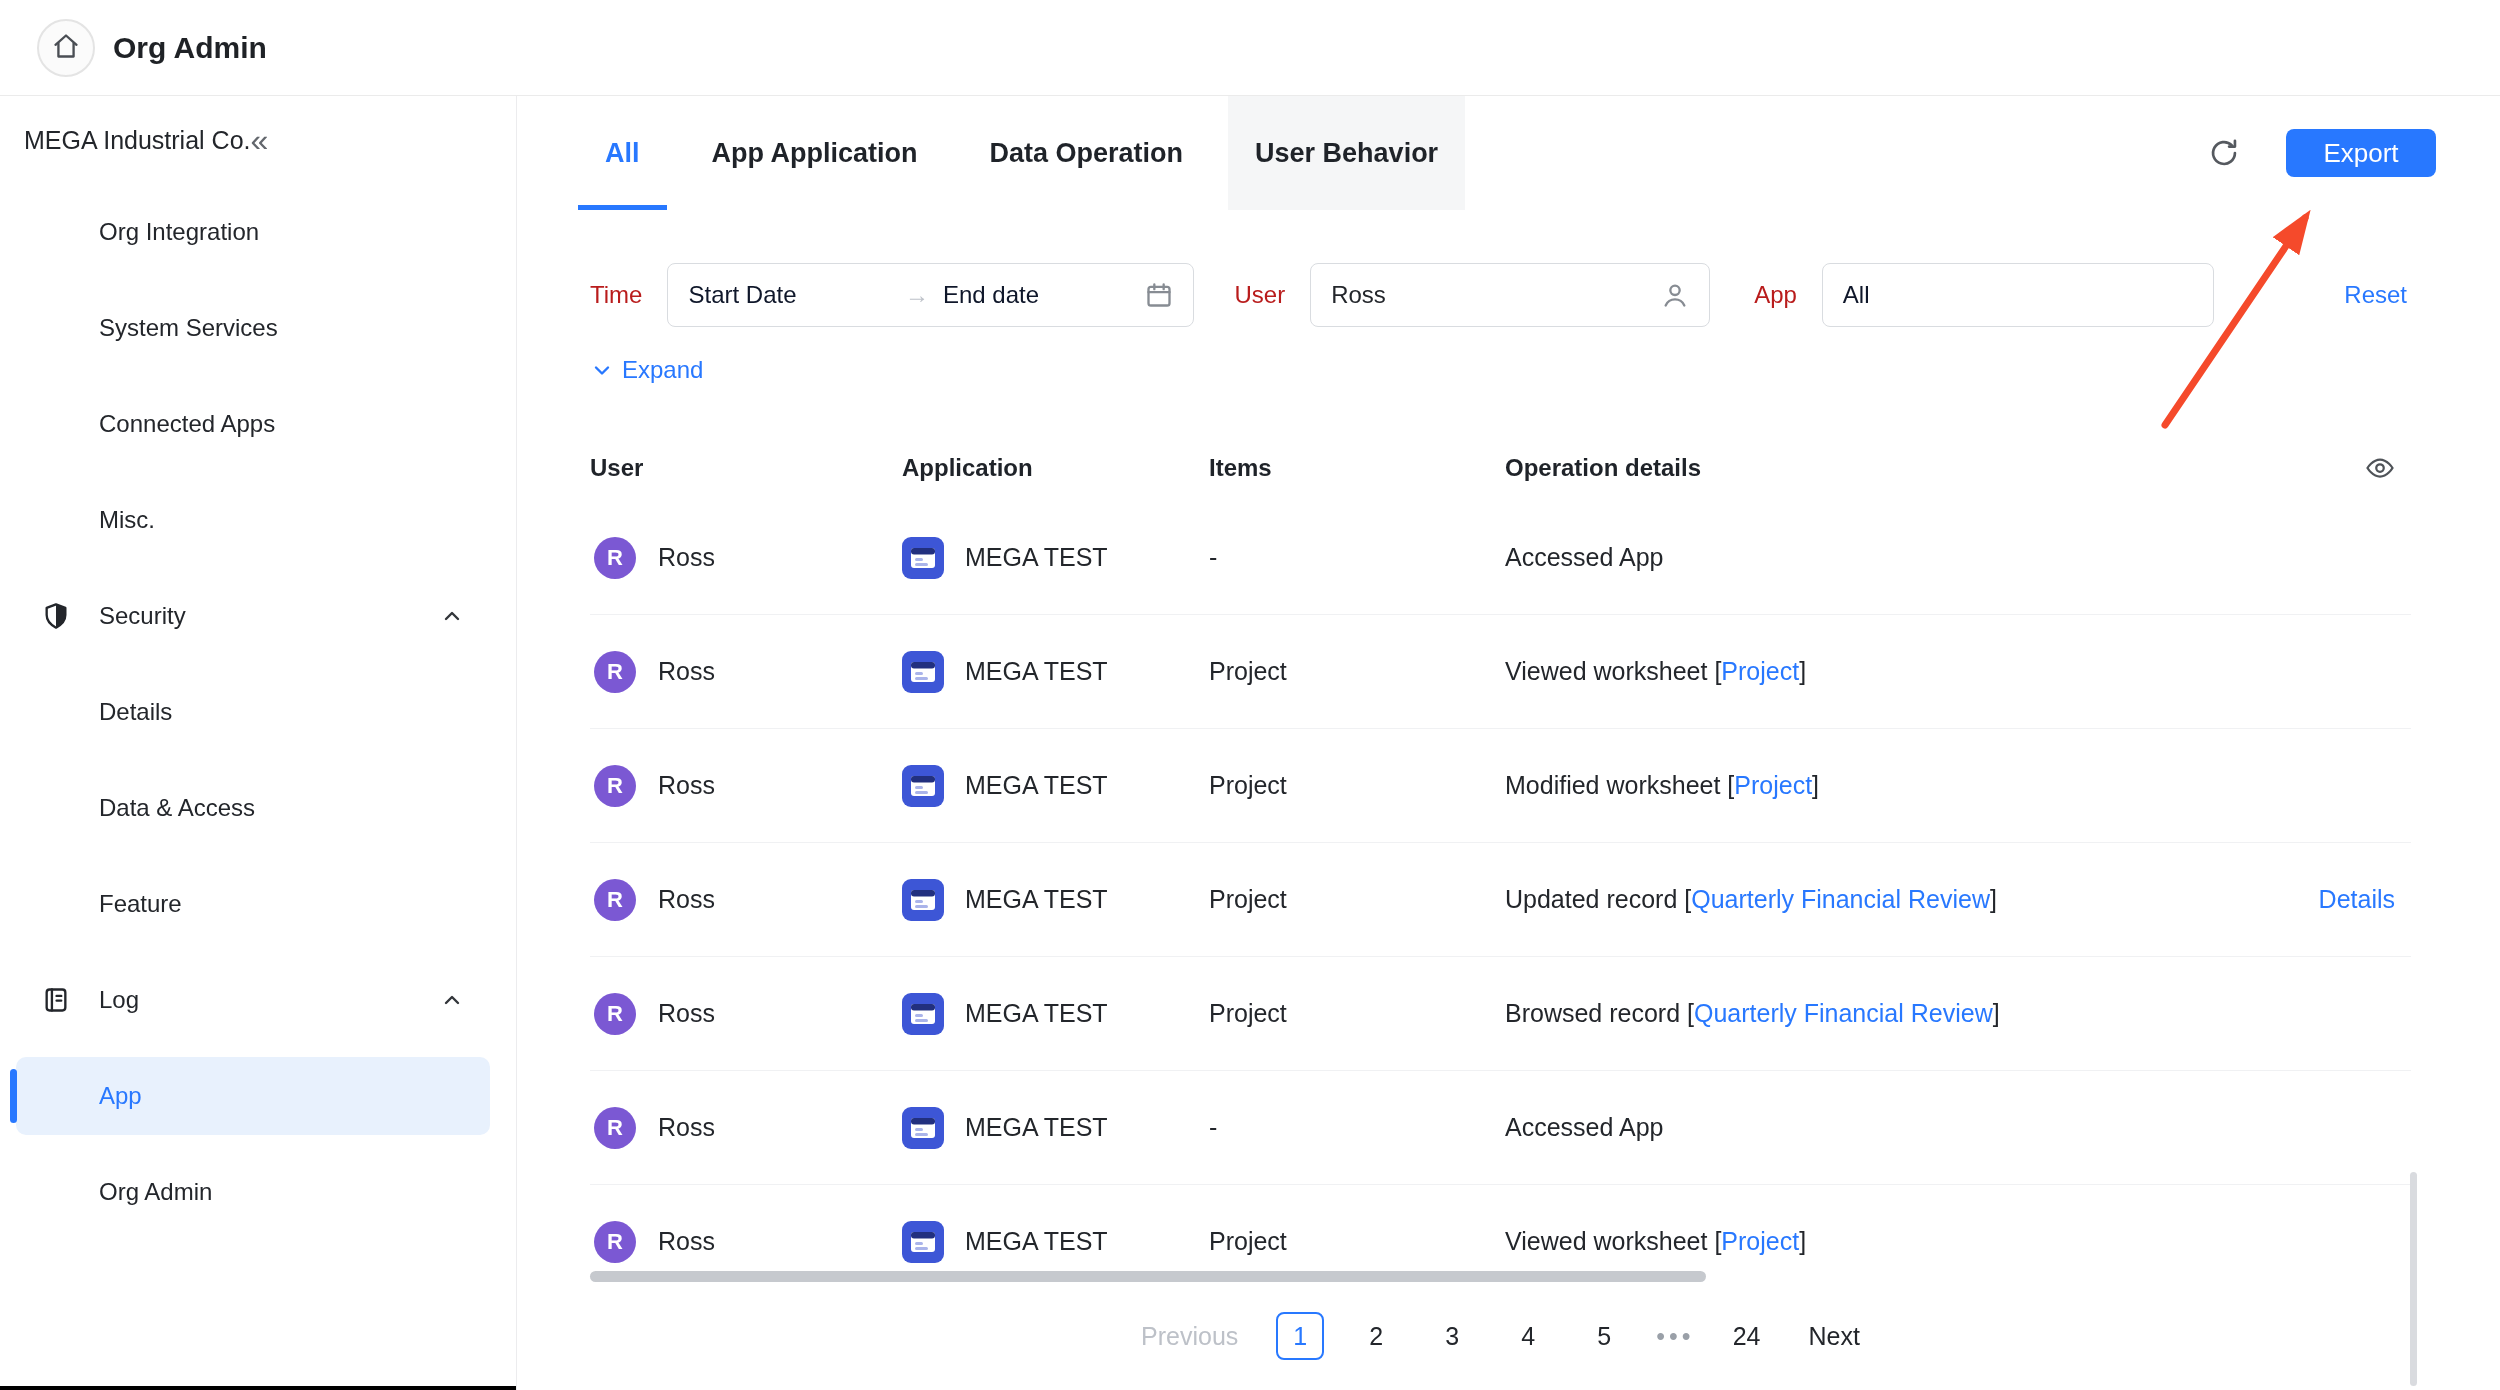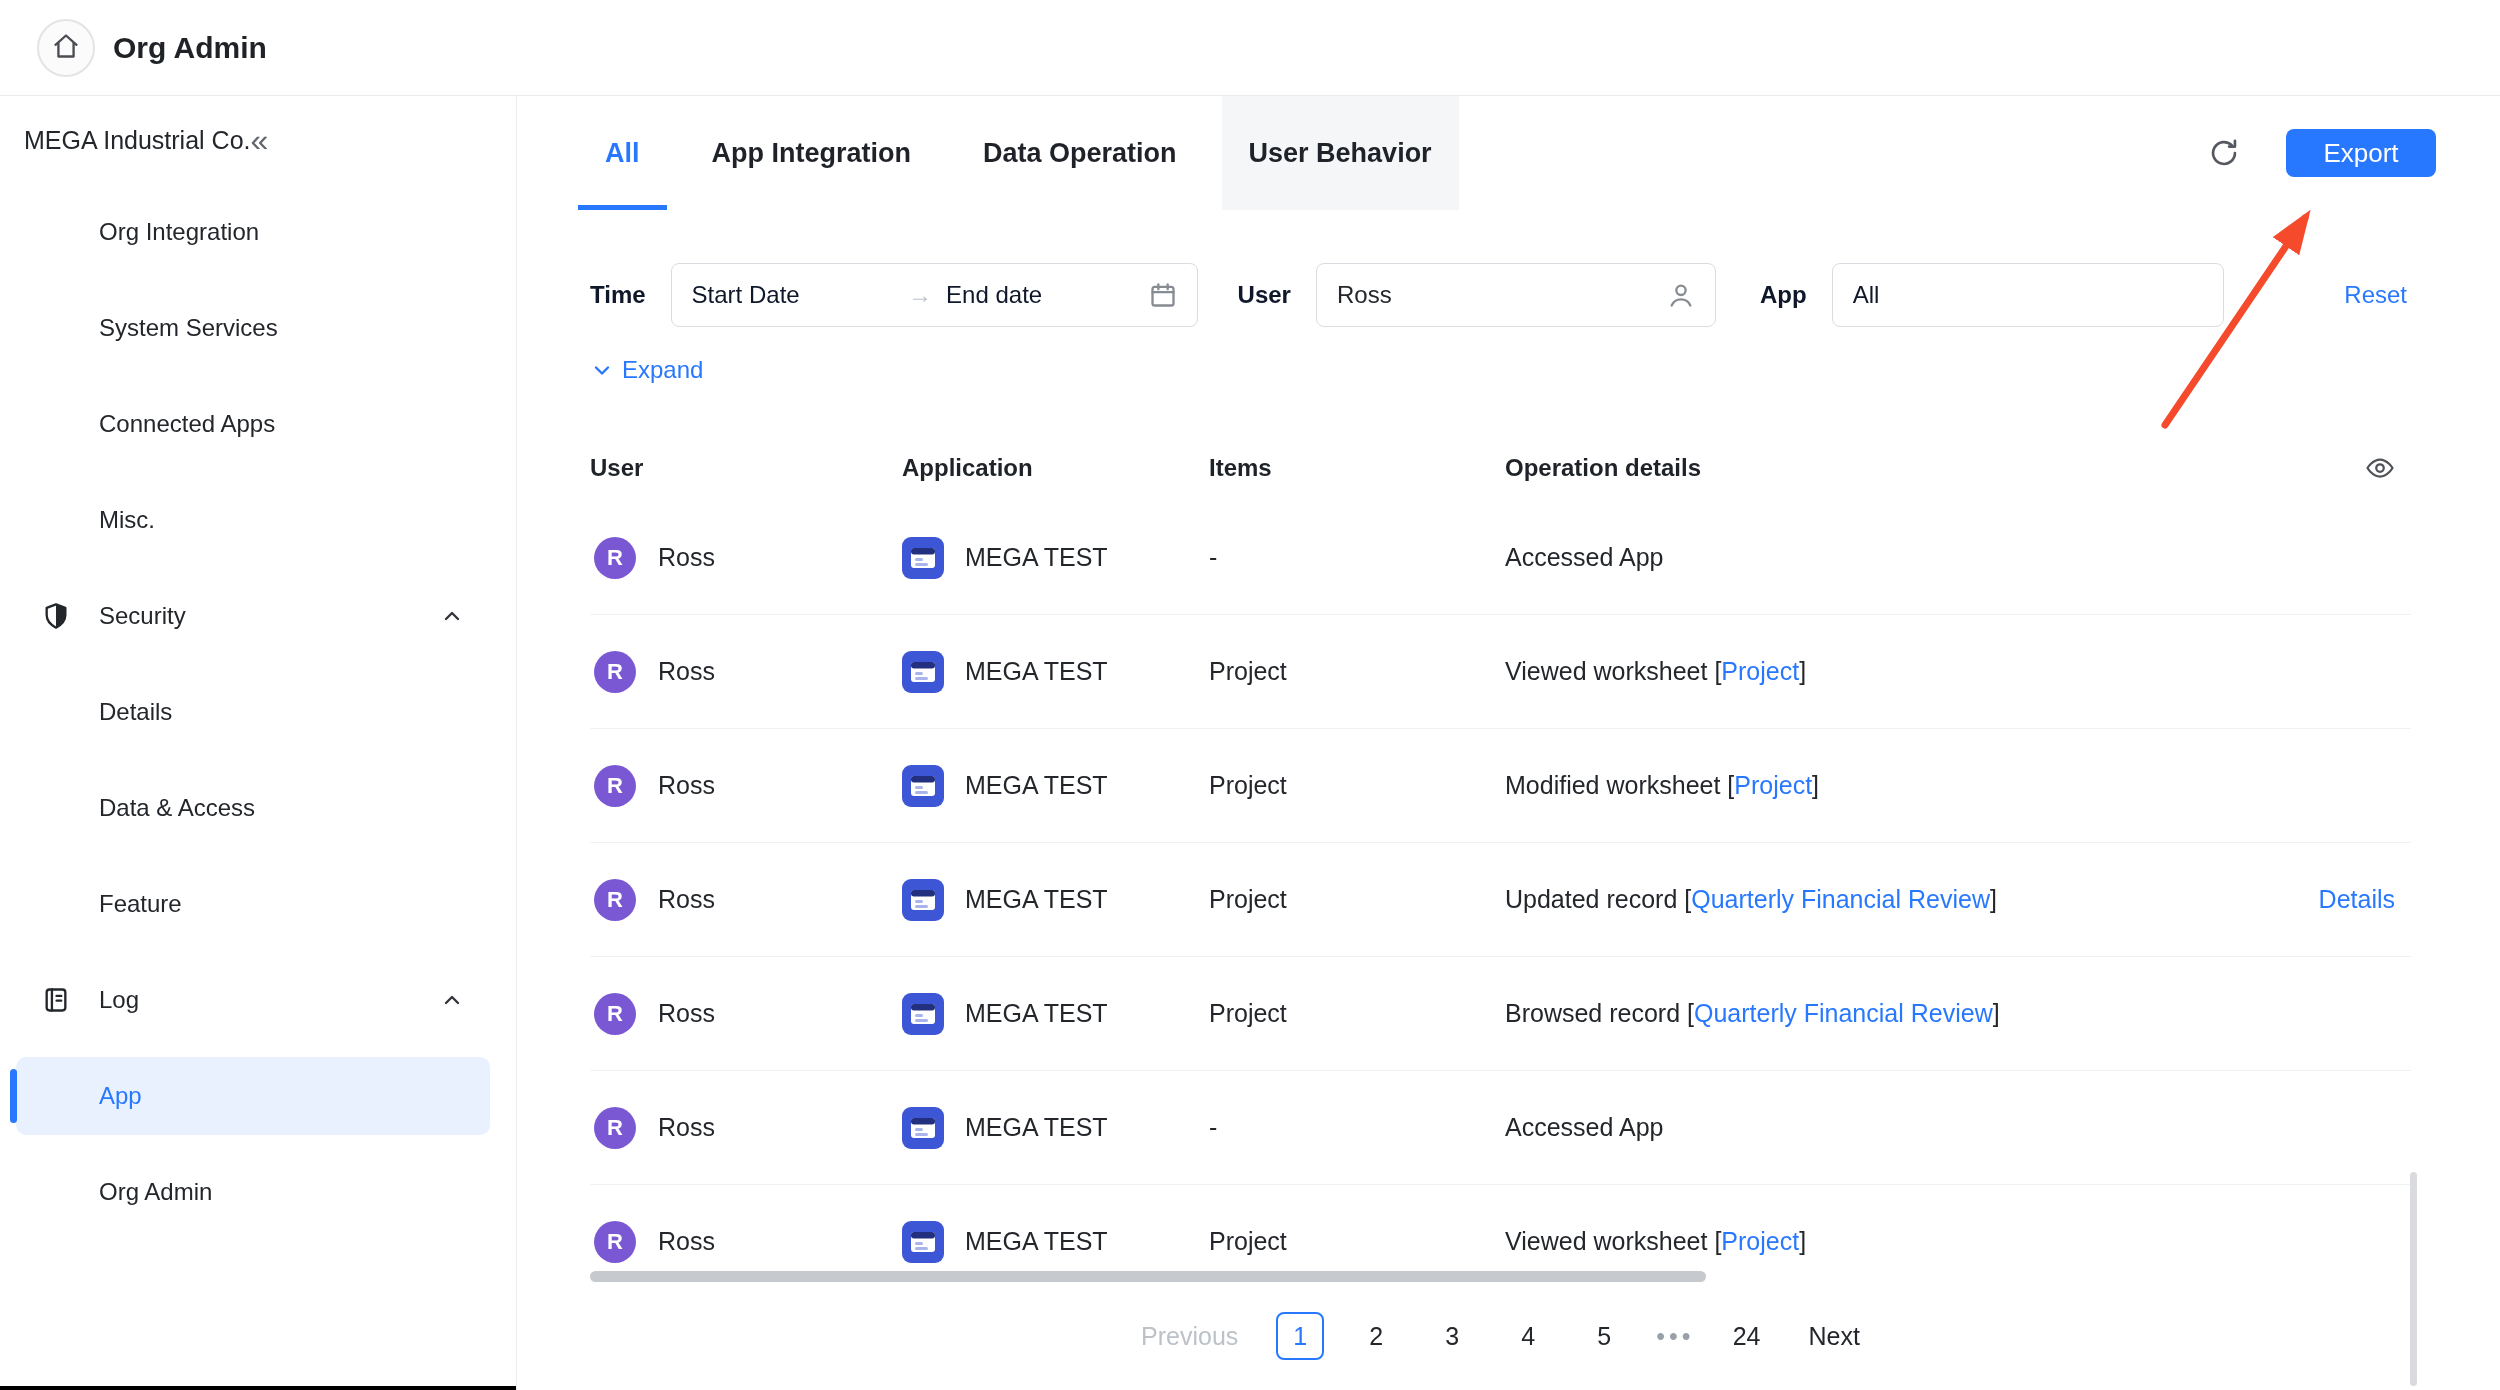--- a/index.html
+++ b/index.html
@@ -44,21 +44,21 @@
     padding-top:5px; }
   .tab.active { color:#2878ff; border-bottom-color:#2878ff; }
   .tab.hover { background:#f5f6f7; }
   .spacer { flex:1; }
   .refresh-btn { margin-right:46px; display:flex; cursor:pointer; }
   .export-btn { width:150px; height:48px; border:none; border-radius:8px; background:#2878ff;
     color:#fff; font-size:26px; font-weight:500; font-family:"Liberation Sans", sans-serif; cursor:pointer; }
 
   
   .filters { margin-top:53px; height:64px; display:flex; align-items:center; font-size:24px; width:1845px; }
-  .flabel { color:#0f172a;font-weight:bold; }
+  .flabel { color:#b91c1c; }
   .field { height:64px; border:1px solid #d9dce0; border-radius:8px; background:#fff;
     display:flex; align-items:center; padding:0 20px; cursor:text; }
   .date-field { width:527px; margin-left:25px; }
   .ph { color:#0f172a; }
   .grow { flex:1; }
   .range-sep { color:#bec2c9; margin:0 14px; }
   .user-field { width:400px; margin-left:25px; justify-content:space-between; }
   .app-field { width:392px; margin-left:25px; }
   .reset-link { margin-left:auto; margin-right:28px; color:#2878ff; cursor:pointer; }
   .lbl-user { margin-left:40px; }
@@ -180,21 +180,21 @@
         </div>
       </nav>
     <div class="side-bottom-bar"></div>
   </aside>
 
   <main>
 
     <div class="tabsrow">
       <div id="tabs" style="display:flex; height:114px;">
           <div class="tab active">All</div>
-          <div class="tab">App Integration</div>
+          <div class="tab">App Application</div>
           <div class="tab">Data Operation</div>
           <div class="tab hover">User Behavior</div>
         </div>
       <div class="spacer"></div>
       <div class="refresh-btn">
         <svg viewBox="0 0 24 24" width="32" height="32" fill="none" stroke="#55595f" stroke-width="2" stroke-linecap="round" stroke-linejoin="round">
             <path d="M20.2 12a8.2 8.2 0 1 1-2.4-5.8"></path>
             <path d="M20.2 2.8v4.4h-4.4"></path>
           </svg>
       </div>

